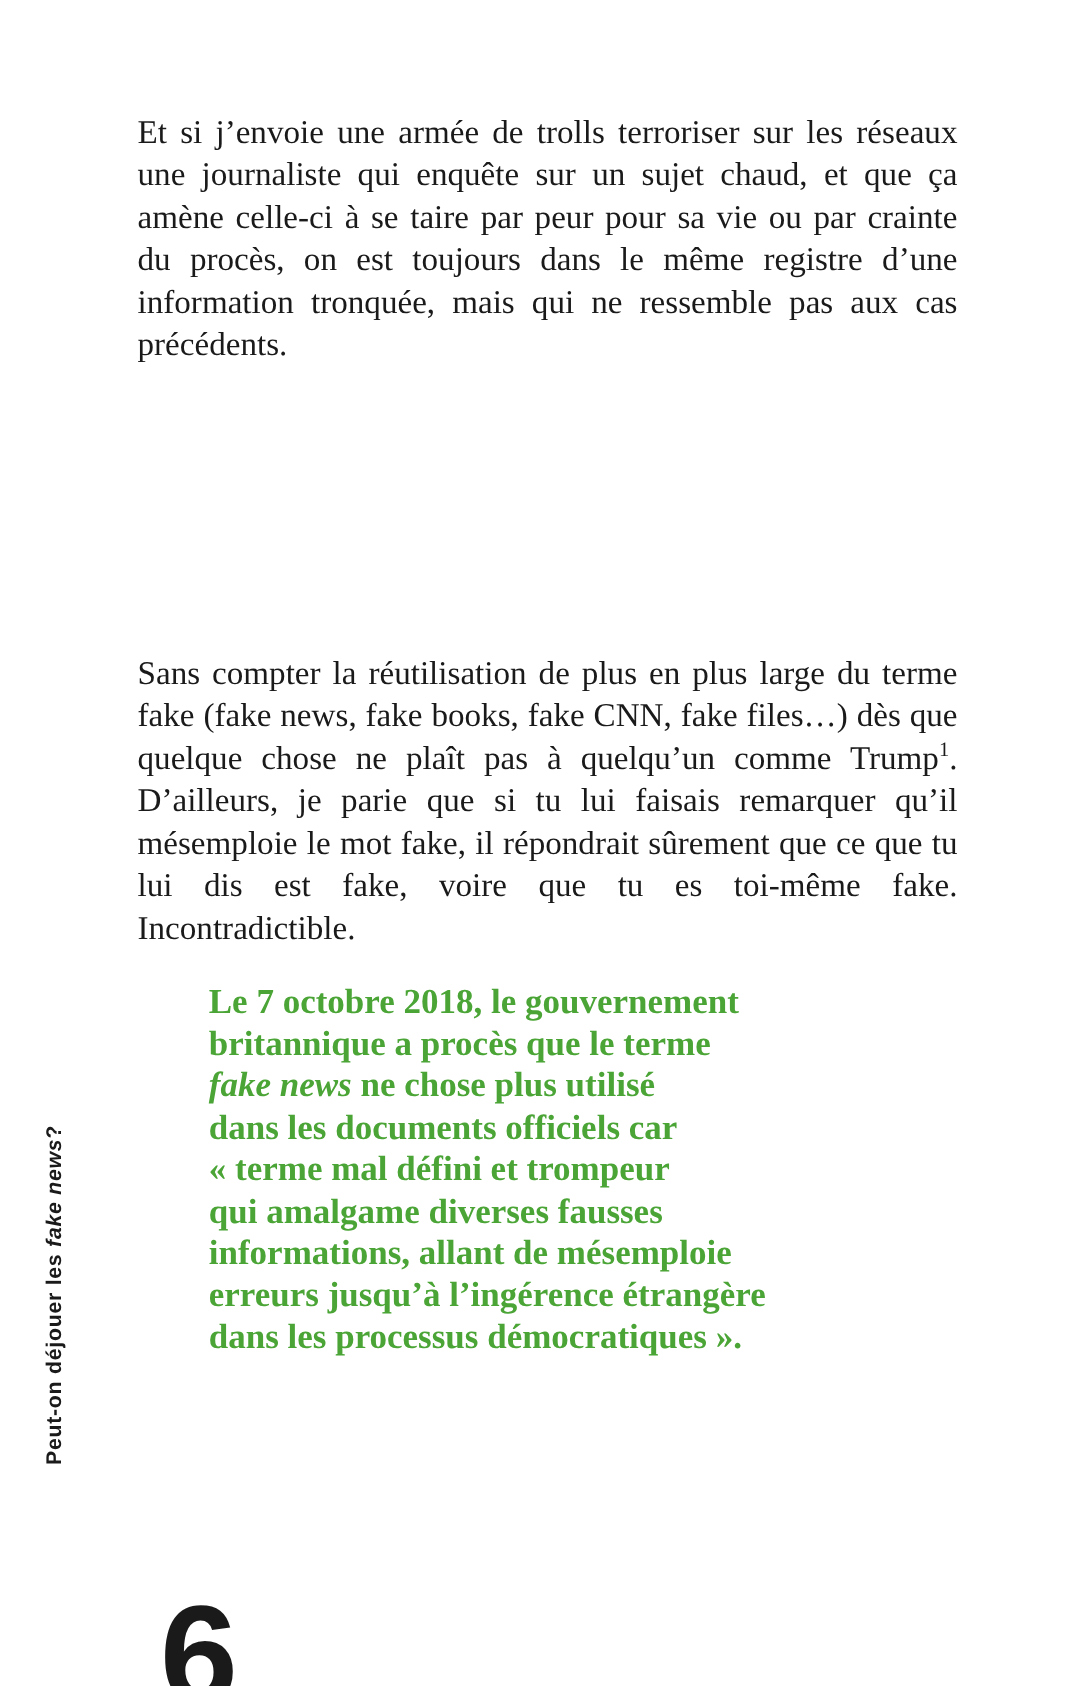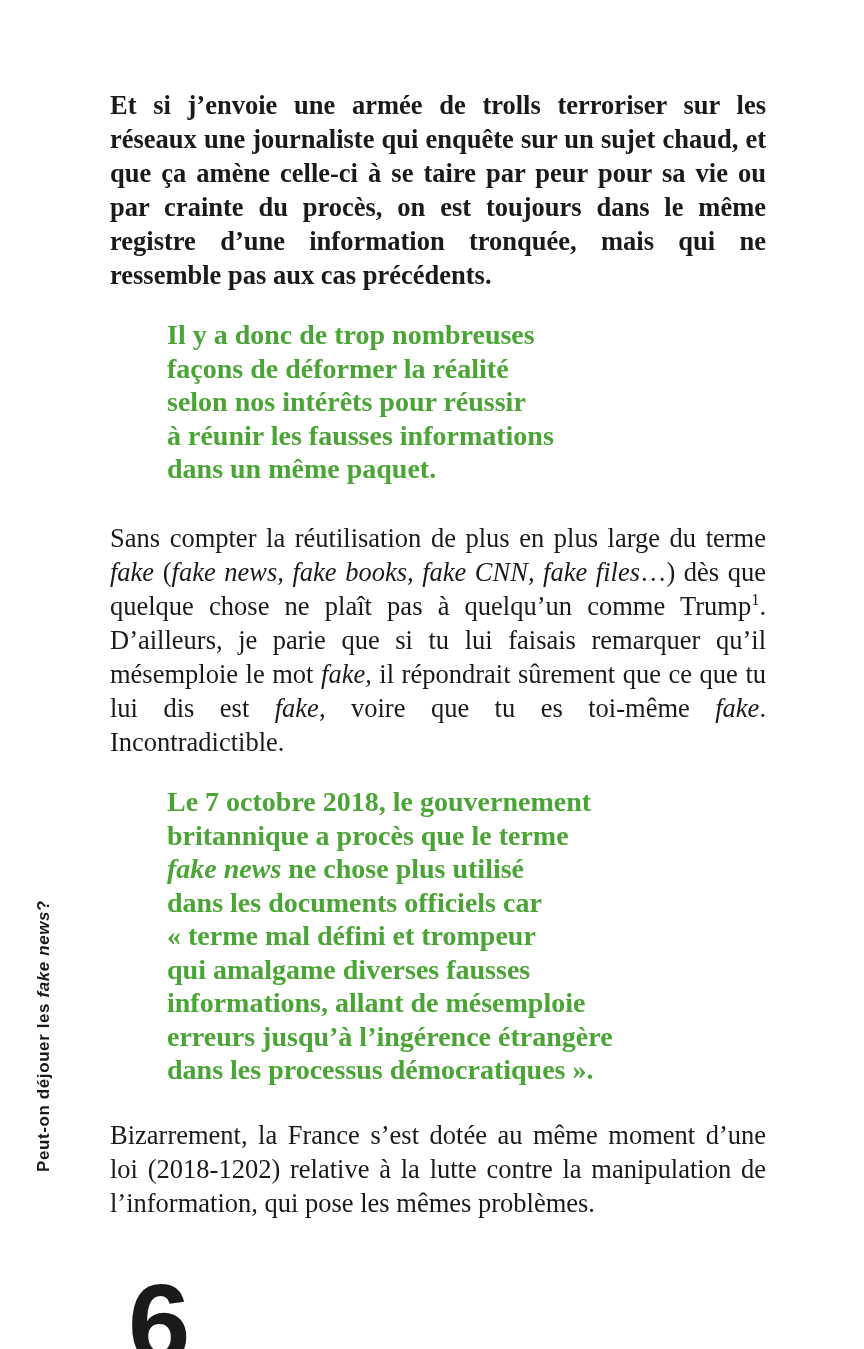--- a/index.html
+++ b/index.html
@@ -56,21 +56,21 @@
   p.body {
     margin: 0;
     font-size: 26.5px;
     line-height: 34px;
     text-align: justify;
     text-justify: inter-word;
     color: #1a1a1a;
     hyphens: none;
   }
 
-  .it { font-style: italic; }
+  .it { }
 
   sup.fn {
     font-size: 0.62em;
     vertical-align: super;
     line-height: 0;
   }
 
   
   .pull {
     position: absolute;
@@ -102,43 +102,35 @@
 </style>
 </head>
 <body>
 
 <div id="page">
 
   <div id="running-head">
     <div class="rh-inner"><span>Peut-on déjouer les </span><span class="it">fake news</span><span>?</span></div>
   </div>
 
-  <div class="col" style="top:88px;font-weight:bold;">
+  <div class="col" style="top:88px;">
     <p class="body"><span>Et si j’envoie une armée de trolls terroriser sur les réseaux une journaliste qui enquête sur un sujet chaud, et que ça amène celle-ci à se taire par peur pour sa vie ou par crainte du procès, on est toujours dans le même registre d’une information tronquée, mais qui ne ressemble pas aux cas précédents.</span></p>
   </div>
 
-  <div class="pull" style="top:318px;"><span>Il y a donc de trop nombreuses
-façons de déformer la réalité
-selon nos intérêts pour réussir
-à réunir les fausses informations
-dans un même paquet.</span></div>
 
   <div class="col" style="top:521px;">
     <p class="body"><span>Sans compter la réutilisation de plus en plus large du terme </span><span class="it">fake</span><span> (</span><span class="it">fake news, fake books, fake CNN, fake files</span><span>…) dès que quelque chose ne plaît pas à quelqu’un comme Trump</span><sup class="fn">1</sup><span>. D’ailleurs, je parie que si tu lui faisais remarquer qu’il mésemploie le mot </span><span class="it">fake</span><span>, il répondrait sûrement que ce que tu lui dis est </span><span class="it">fake</span><span>, voire que tu es toi-même </span><span class="it">fake</span><span>. Incontradictible.</span></p>
   </div>
 
   <div class="pull" style="top:785px;"><span>Le 7 octobre 2018, le gouvernement</span>
 <span>britannique a procès que le terme</span>
 <span class="it">fake news</span><span> ne chose plus utilisé</span>
 <span>dans les documents officiels car
 « terme mal défini et trompeur
 qui amalgame diverses fausses
 informations, allant de mésemploie
 erreurs jusqu’à l’ingérence étrangère
 dans les processus démocratiques ».</span></div>
 
-  <div class="col" style="top:1118px;">
-    <p class="body"><span>Bizarrement, la France s’est dotée au même moment d’une loi (2018-1202) relative à la lutte contre la manipulation de l’information, qui pose les mêmes problèmes.</span></p>
-  </div>
 
   <div id="folio">6</div>
 
 </div>
 
 </body></html>

